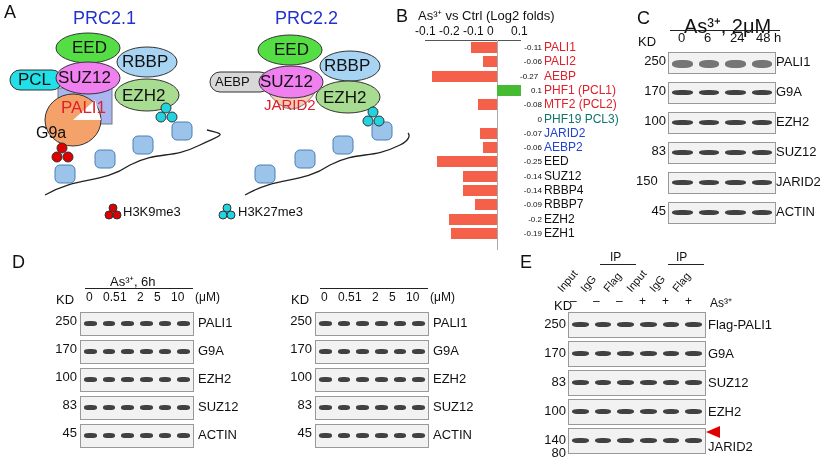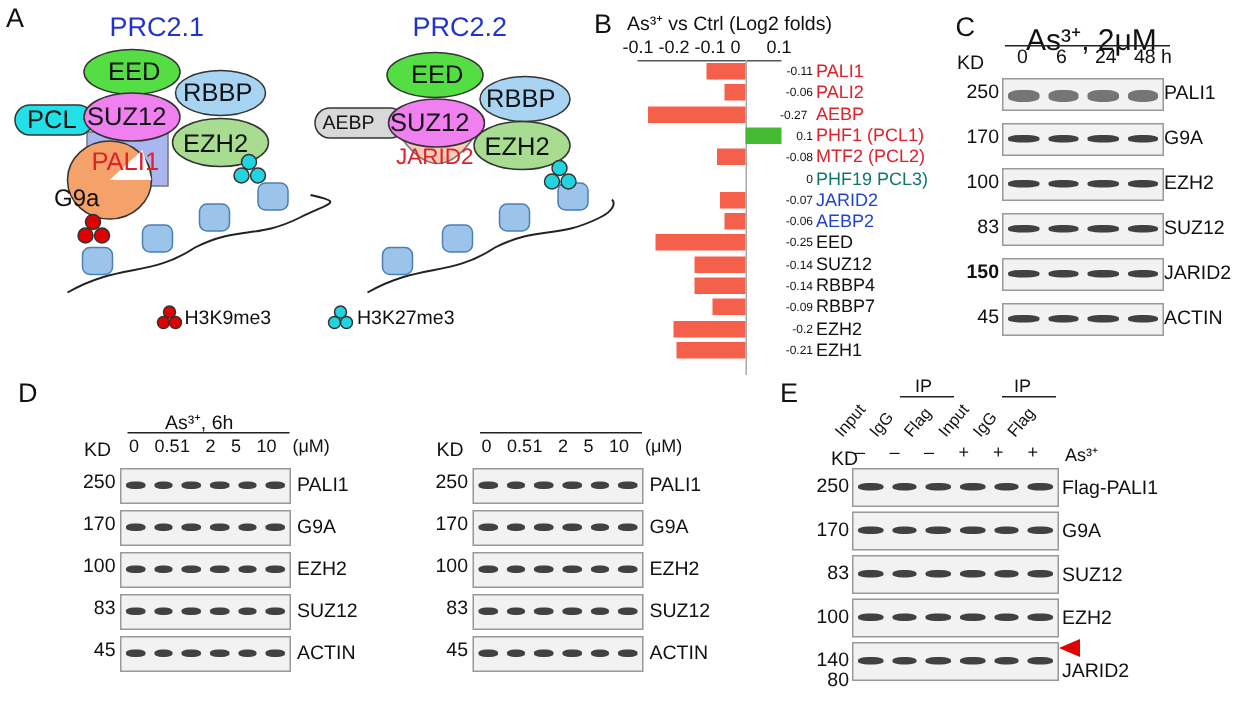--- a/index.html
+++ b/index.html
@@ -136,21 +136,21 @@
       <div class="bar" style="left:53.4px;top:165px;width:33.6px;background:#f4604a;"></div>
       <div class="t" style="left:110px;top:166px;font-size:8px;width:22px;text-align:right;">-0.14</div>
       <div class="t" style="left:134px;top:163px;font-size:12px;color:#111;">RBBP4</div>
       <div class="bar" style="left:65.4px;top:179.3px;width:21.599999999999998px;background:#f4604a;"></div>
       <div class="t" style="left:110px;top:180.3px;font-size:8px;width:22px;text-align:right;">-0.09</div>
       <div class="t" style="left:134px;top:177.3px;font-size:12px;color:#111;">RBBP7</div>
       <div class="bar" style="left:39px;top:193.60000000000002px;width:48px;background:#f4604a;"></div>
       <div class="t" style="left:110px;top:194.60000000000002px;font-size:8px;width:22px;text-align:right;">-0.2</div>
       <div class="t" style="left:134px;top:191.60000000000002px;font-size:12px;color:#111;">EZH2</div>
       <div class="bar" style="left:41.4px;top:207.9px;width:45.6px;background:#f4604a;"></div>
-      <div class="t" style="left:110px;top:208.9px;font-size:8px;width:22px;text-align:right;">-0.21</div>
+      <div class="t" style="left:110px;top:208.9px;font-size:8px;width:22px;text-align:right;">-0.19</div>
       <div class="t" style="left:134px;top:205.9px;font-size:12px;color:#111;">EZH1</div>
     </div>
 
   <div class="plabel" style="left:637px;top:8px;">C</div>
   <div id="panelC" class="abs" style="left:640px;top:0;width:184px;height:240px;">
       <div class="t" style="left:44px;top:12px;font-size:20px;">As³⁺, 2μM</div>
       <div class="abs" style="left:30px;top:30px;width:110px;height:1px;background:#222;"></div>
       <div class="t" style="left:-2px;top:34px;font-size:13px;">KD</div>
       <div class="t" style="left:38px;top:30px;font-size:13px;">0</div>
       <div class="t" style="left:64px;top:30px;font-size:13px;">6</div>
@@ -181,21 +181,21 @@
       </div>
       <div class="t" style="left:136px;top:114px;font-size:13px;">EZH2</div>
       <div class="t" style="left:-4px;top:143px;font-size:13px;width:30px;text-align:right;">83</div>
       <div class="blot" style="left:28px;top:142px;width:106px;height:20px;">
         <div class="band" style="left:3px;top:7px;width:20.5px;height:5px;opacity:0.85;"></div>
         <div class="band" style="left:29.5px;top:7px;width:20.5px;height:5px;opacity:0.85;"></div>
         <div class="band" style="left:56px;top:7px;width:20.5px;height:5px;opacity:0.85;"></div>
         <div class="band" style="left:82.5px;top:7px;width:20.5px;height:5px;opacity:0.85;"></div>
       </div>
       <div class="t" style="left:136px;top:144px;font-size:13px;">SUZ12</div>
-      <div class="t" style="left:-4px;top:173px;font-size:13px;width:30px;text-align:right;font-weight:bold;">150</div>
+      <div class="t" style="left:-4px;top:173px;font-size:13px;width:30px;">150</div>
       <div class="blot" style="left:28px;top:172px;width:106px;height:20px;">
         <div class="band" style="left:3px;top:7px;width:20.5px;height:5px;opacity:0.85;"></div>
         <div class="band" style="left:29.5px;top:7px;width:20.5px;height:5px;opacity:0.85;"></div>
         <div class="band" style="left:56px;top:7px;width:20.5px;height:5px;opacity:0.85;"></div>
         <div class="band" style="left:82.5px;top:7px;width:20.5px;height:5px;opacity:0.85;"></div>
       </div>
       <div class="t" style="left:136px;top:174px;font-size:13px;">JARID2</div>
       <div class="t" style="left:-4px;top:203px;font-size:13px;width:30px;text-align:right;">45</div>
       <div class="blot" style="left:28px;top:202px;width:106px;height:20px;">
         <div class="band" style="left:3px;top:7px;width:20.5px;height:5px;opacity:0.85;"></div>

